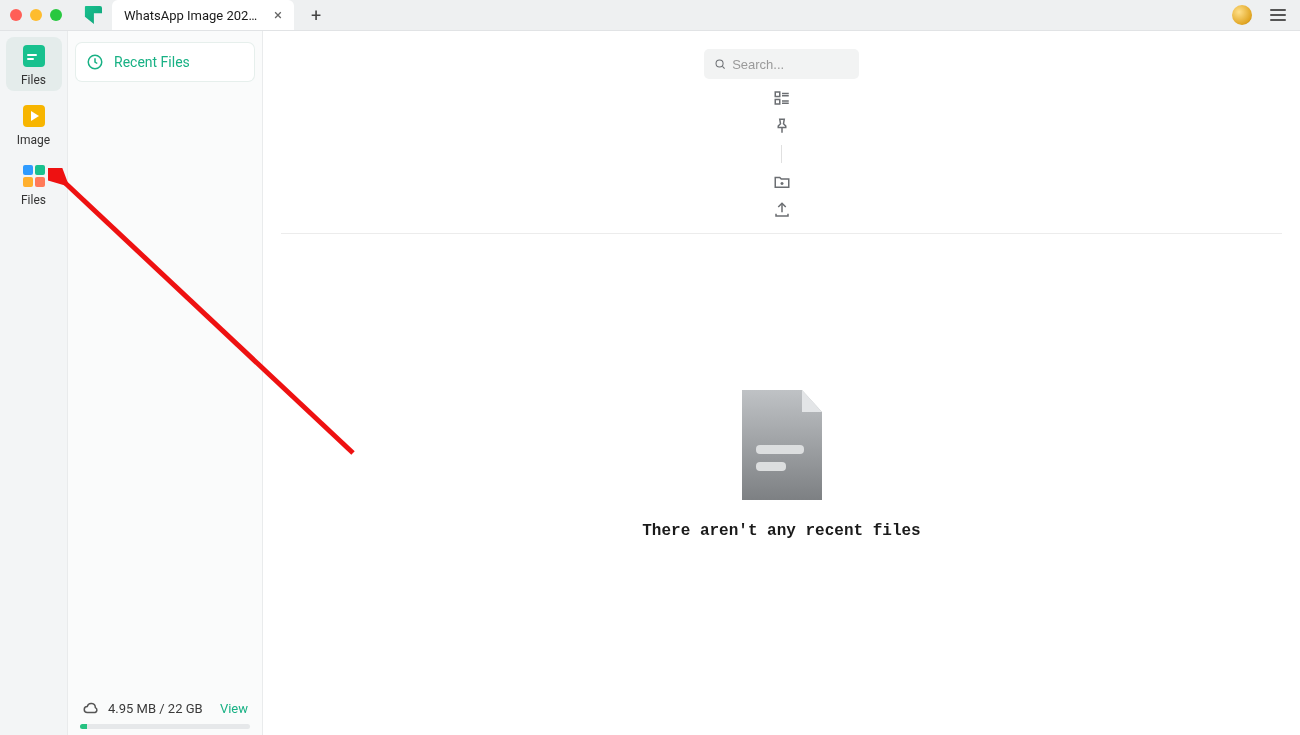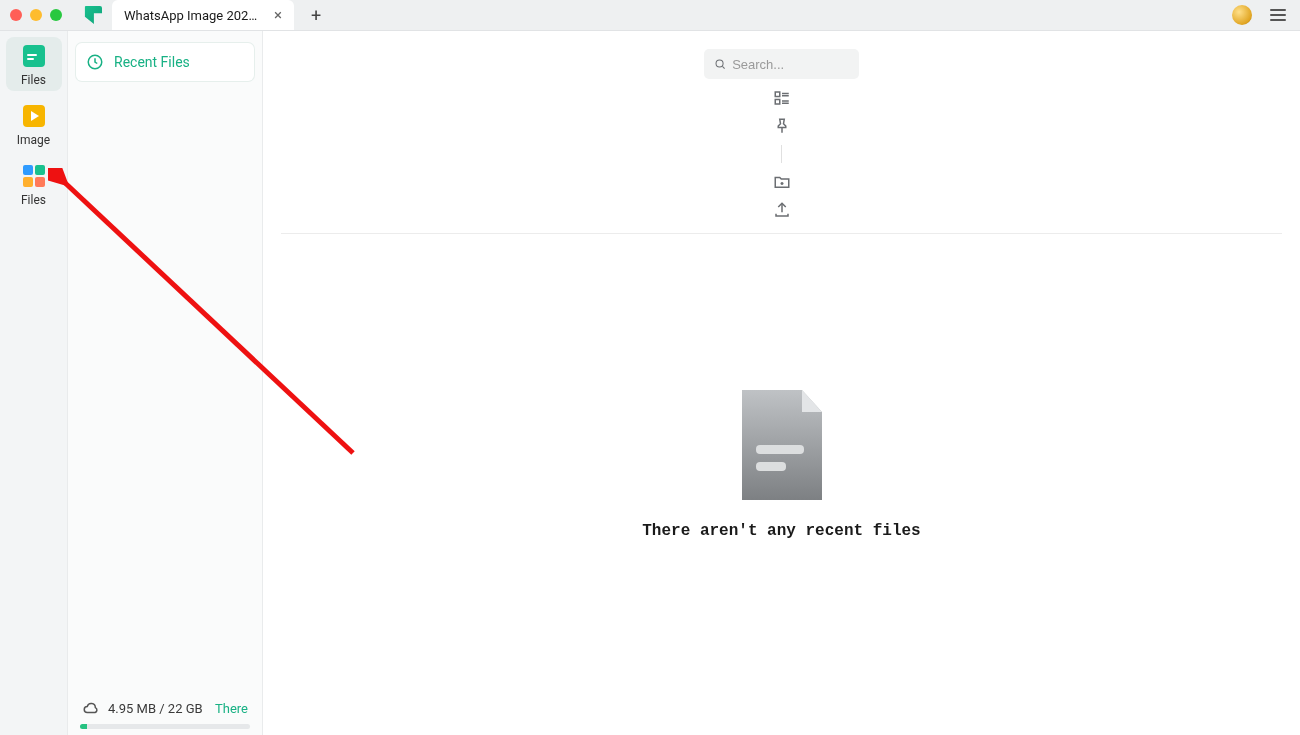--- a/index.html
+++ b/index.html
@@ -213,21 +213,21 @@
           <path d="M12 7v5l3 2"></path>
         </svg>
       <span>Recent Files</span>
     </div>
 
     <div class="storage">
       <svg class="ic" viewBox="0 0 24 24" fill="none" stroke="currentColor" stroke-width="2">
           <path d="M7 18a4 4 0 0 1 0-8 5.5 5.5 0 0 1 10.8 1.5A3.5 3.5 0 0 1 17.5 18H7z"></path>
         </svg>
       <span>4.95 MB / 22 GB</span>
-      <span class="view">There</span>
+      <span class="view">View</span>
     </div>
     <div class="storage-bar">
         <span></span>
       </div>
   </div>
 
   <div class="content">
 
     <div class="toolbar">
       <div class="search">

